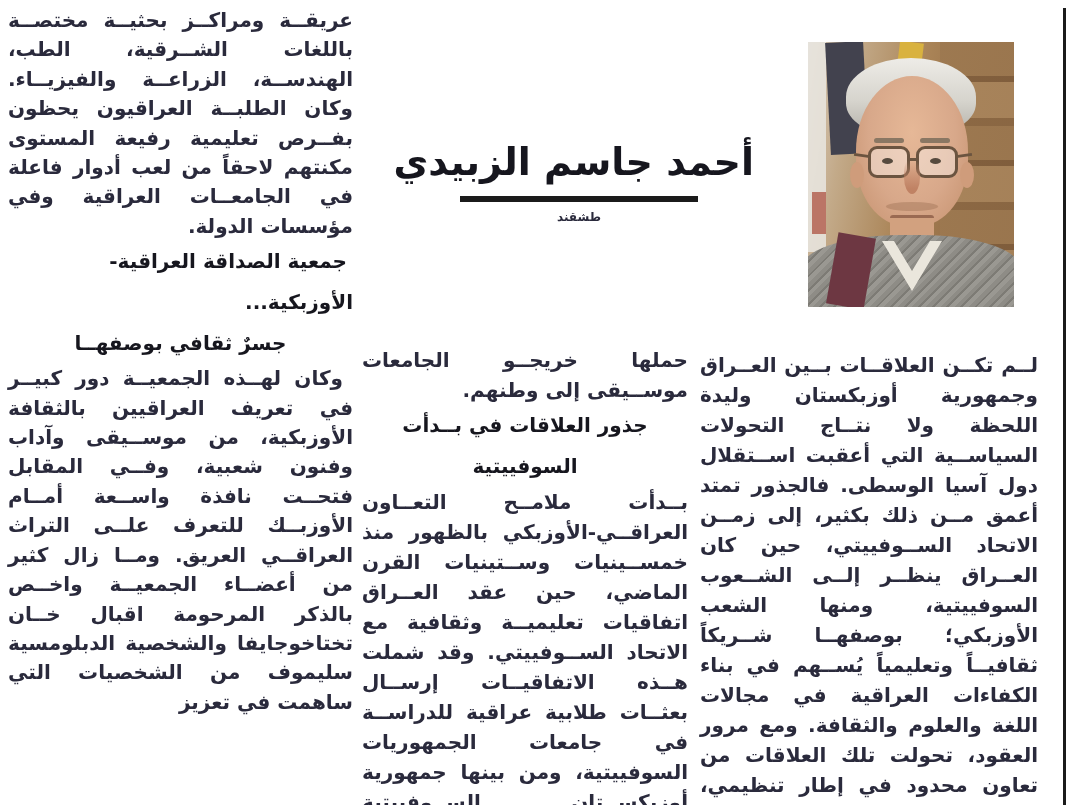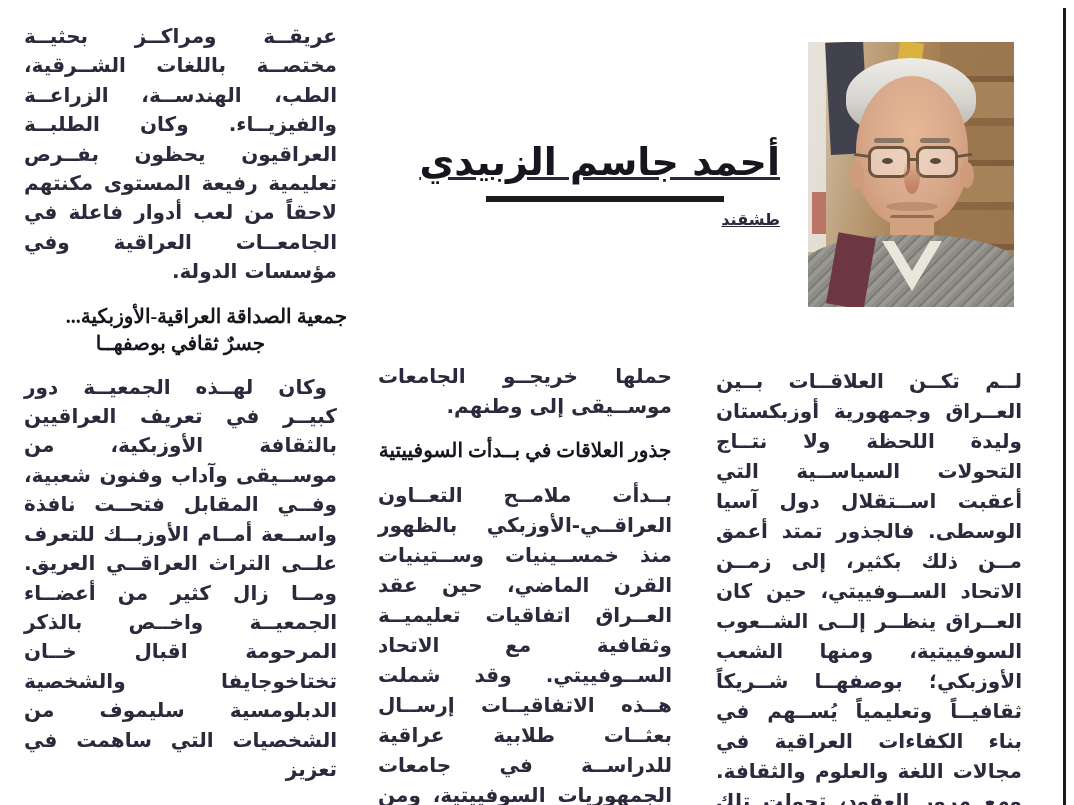--- a/index.html
+++ b/index.html
@@ -11,45 +11,45 @@
     height: 805px;
     background: var(--page_bg, #ffffff);
     overflow: hidden;
     font-family: "DejaVu Sans", sans-serif;
     direction: rtl;
     color: var(--text, #2a2a3c);
   }
 
   
   .col { position: absolute; text-align: justify; font-weight: 700; }
-  .col p { margin: 16px; }
+  .col p { margin: 0; }
   .col p.indent { text-indent: 10px; }
 
   .col-left  { left: 8px;   top: 6px;   width: 345px; font-size: 20px; line-height: 29.4px; }
   .col-mid   { left: 362px; top: 345px; width: 326px; font-size: 20px; line-height: 30px; }
   .col-right { left: 700px; top: 350px; width: 338px; font-size: 20px; line-height: 30px; }
 
-  .subhead { margin: 0; font-size: 20px; line-height: 27px; font-weight: 700; color: var(--title, #16161e); font-family: Liberation Serif, serif; }
+  .subhead { margin: 0; font-size: 20px; line-height: 41px; font-weight: 700; color: var(--title, #16161e); }
   .subhead.right  { text-align: right; text-indent: 6px; }
   .subhead.center { text-align: center; }
 
   
   .title-block {
-    position: absolute; left: 430px; top: 132px; width: 350px;
-    text-align: right; direction: rtl; text-decoration: underline;
+    position: absolute; left: 404px; top: 132px; width: 350px;
+    text-align: center; direction: rtl;
   }
   .title-block h1 {
     margin: 0; font-size: 38px; line-height: 60px; font-weight: 700;
     color: var(--title, #16161e); white-space: nowrap;
   }
   .title-underline {
     width: 238px; height: 6px; background: var(--rule, #1b1b1b);
     margin: 4px auto 8px auto;
   }
-  .byline { font-size: 16px; font-weight: 700; color: var(--text, #2a2a3c); }
+  .byline { font-size: 12px; font-weight: 700; color: var(--text, #2a2a3c); }
 
   
   .page-rule {
     position: absolute; left: 1063px; top: 8px; width: 3px; height: 797px;
     background: var(--rule, #1b1b1b);
   }
 
   
   .photo {
     position: absolute; left: 808px; top: 42px; width: 206px; height: 265px;

